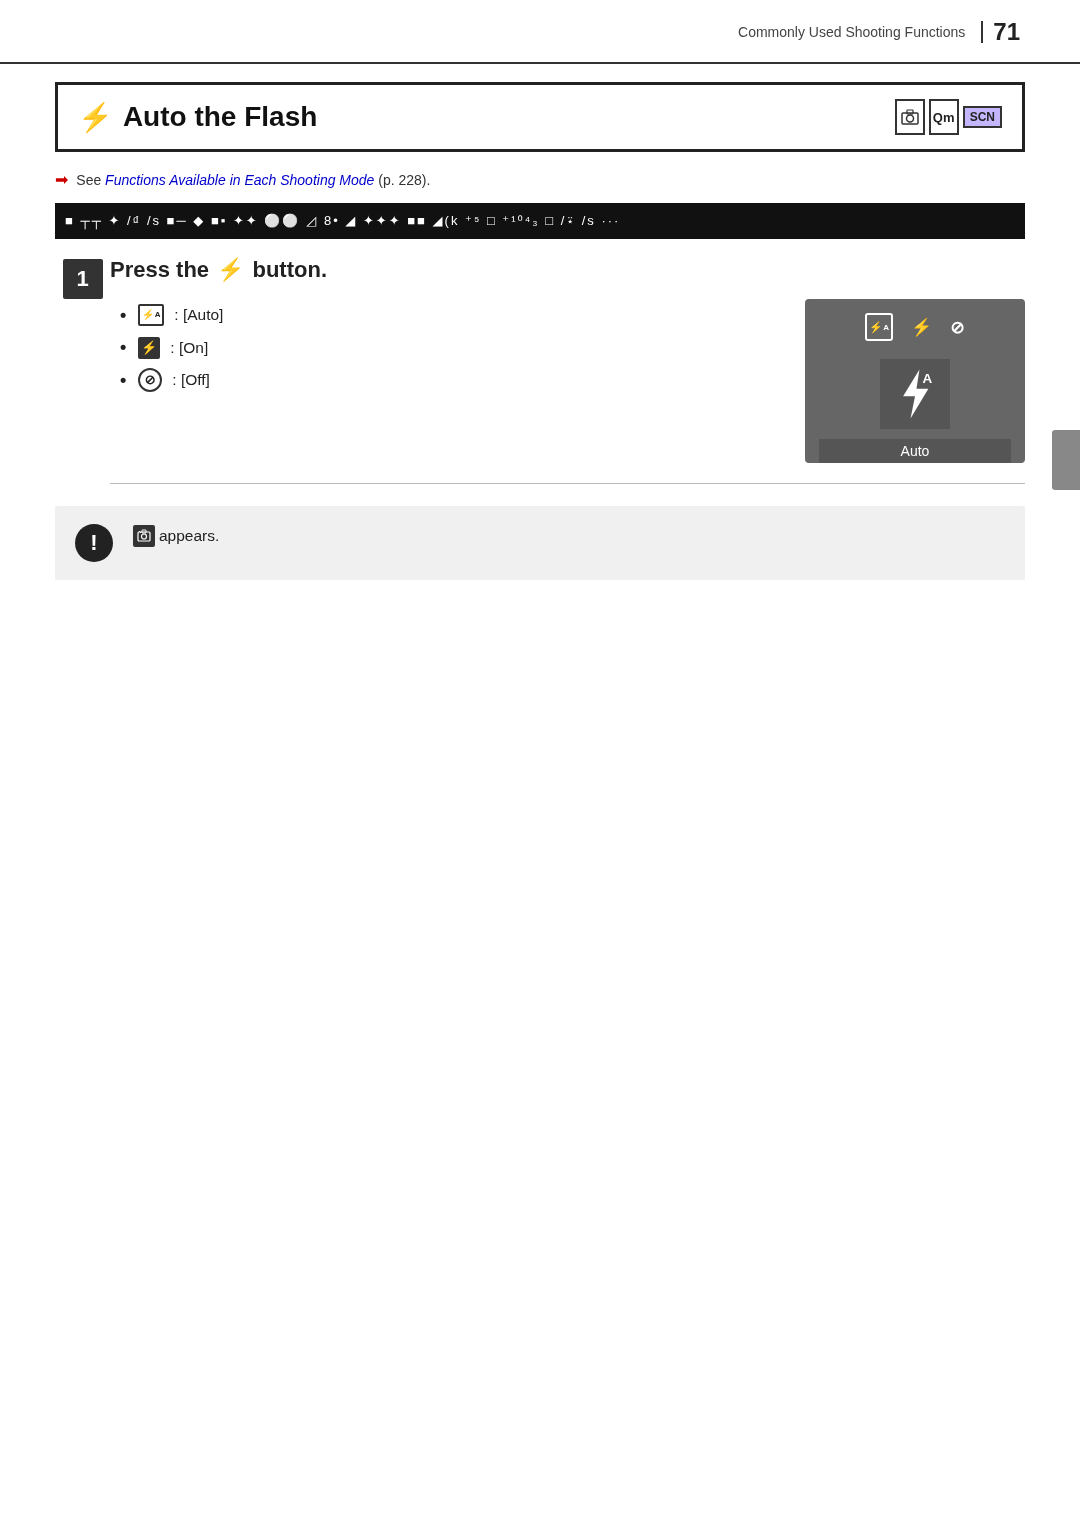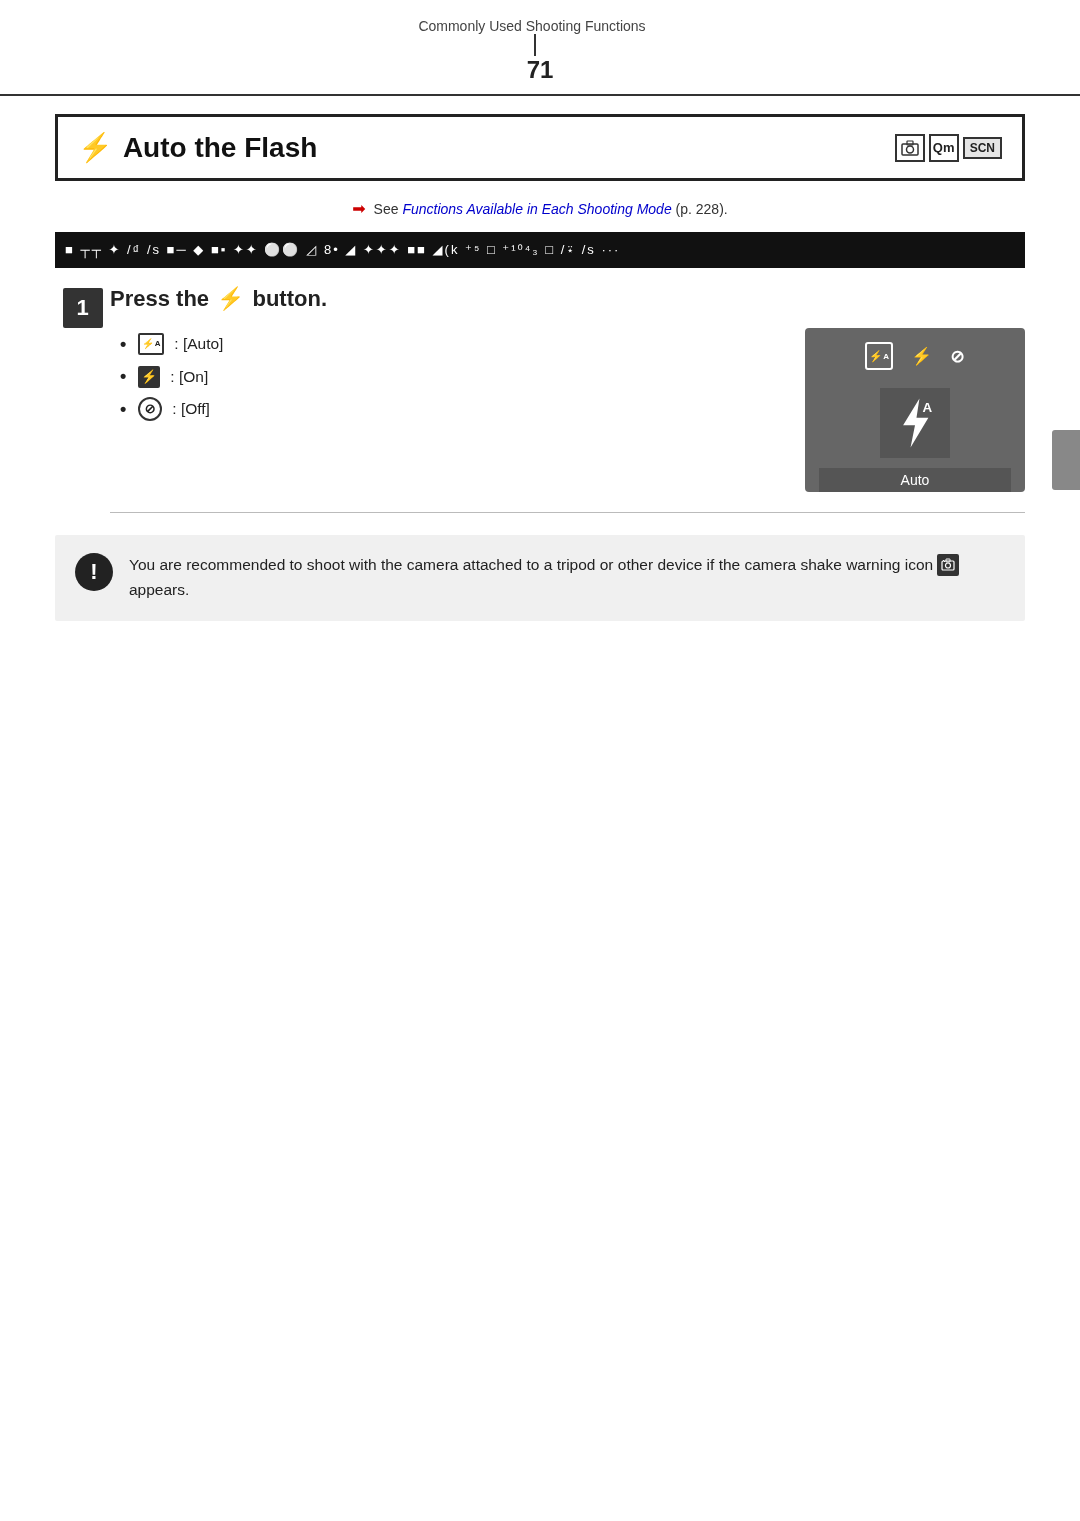--- a/index.html
+++ b/index.html
@@ -11,24 +11,23 @@
       font-size: 15px;
       color: #222;
       position: relative;
     }
 
     
     .page-header {
       display: flex;
       justify-content: flex-end;
       align-items: center;
-      padding: 18px 60px 10px 60px;
+      padding: 18px 60px 16px 60px;
       border-bottom: 2px solid #333;
       margin-bottom: 0;
-      flex-direction: column;
     }
     .page-header-text {
       font-size: 14px;
       color: #444;
       margin-right: 16px;
     }
     .page-number-divider {
       width: 2px;
       height: 22px;
       background: #333;
@@ -70,37 +69,37 @@
     .title-icons {
       display: flex;
       align-items: center;
       gap: 4px;
     }
     .mode-icon {
       display: inline-flex;
       align-items: center;
       justify-content: center;
       width: 30px;
-      height: 28px;
+      height: 36px;
       border: 2px solid #333;
       font-size: 12px;
       font-weight: bold;
       background: #fff;
     }
     .mode-icon-scn {
       font-size: 11px;
       font-weight: bold;
       border: 2px solid #333;
       padding: 2px 5px;
-      background: #e5e5e5;
+      background: #c4b5fd;
     }
 
     
     .see-also {
-      text-align: center;
+      text-align: left;
       margin: 18px 0 14px 0;
       font-size: 14px;
       color: #333;
     }
     .see-also-arrow {
       color: #c00;
       font-size: 16px;
       margin-right: 4px;
     }
     .see-also-link {
@@ -413,21 +412,20 @@
           </div>
           <div class="preview-label">Auto</div>
         </div>
       </div>
     </div>
   </div>
 
   <div class="warning-note">
     <div class="warning-icon-col">!</div>
     <div class="warning-text">
-      <span>You are recommended to shoot with the camera attached to a tripod or other device if the camera shake warning icon </span>
       <span class="inline-icon inline-icon-dark" style="font-size:11px;width:22px;height:22px;display:inline-flex;align-items:center;justify-content:center;margin:0 4px;border-radius:2px;">
         <svg width="14" height="14" viewBox="0 0 14 14" fill="none" xmlns="http://www.w3.org/2000/svg">
           <rect x="1" y="3" width="12" height="9" rx="1" stroke="white" stroke-width="1.2" fill="none"></rect>
           <circle cx="7" cy="7.5" r="2.5" stroke="white" stroke-width="1.2" fill="none"></circle>
           <rect x="5" y="1" width="4" height="3" rx="0.3" stroke="white" stroke-width="1" fill="none"></rect>
           <line x1="2" y1="2" x2="4" y2="4" stroke="white" stroke-width="1"></line>
         </svg>
       </span>
       <span> appears.</span>
     </div>

